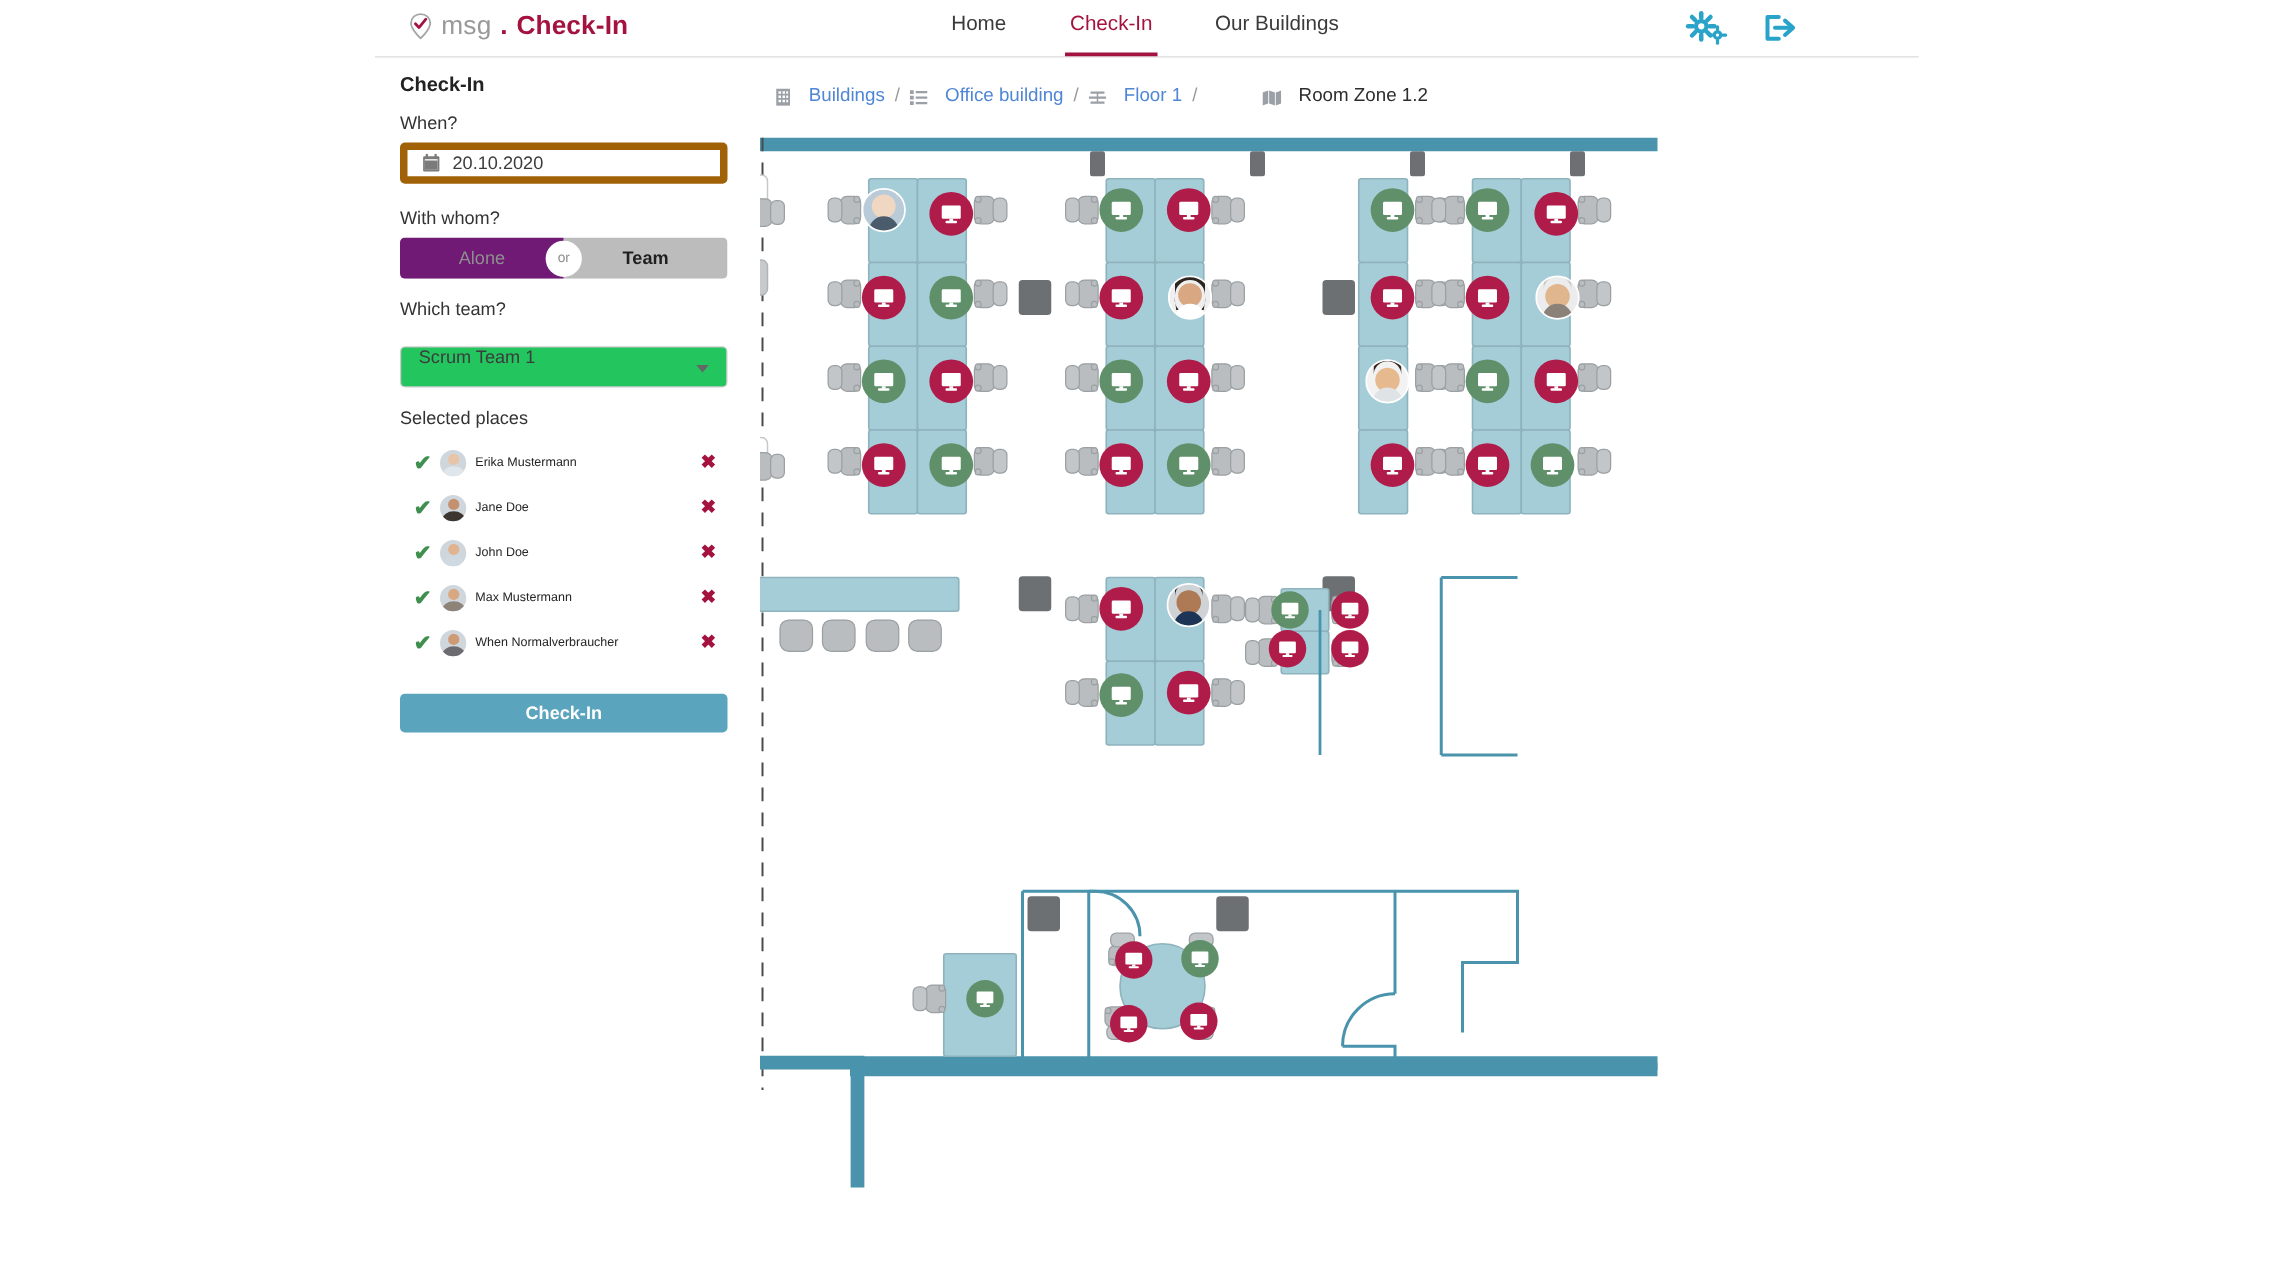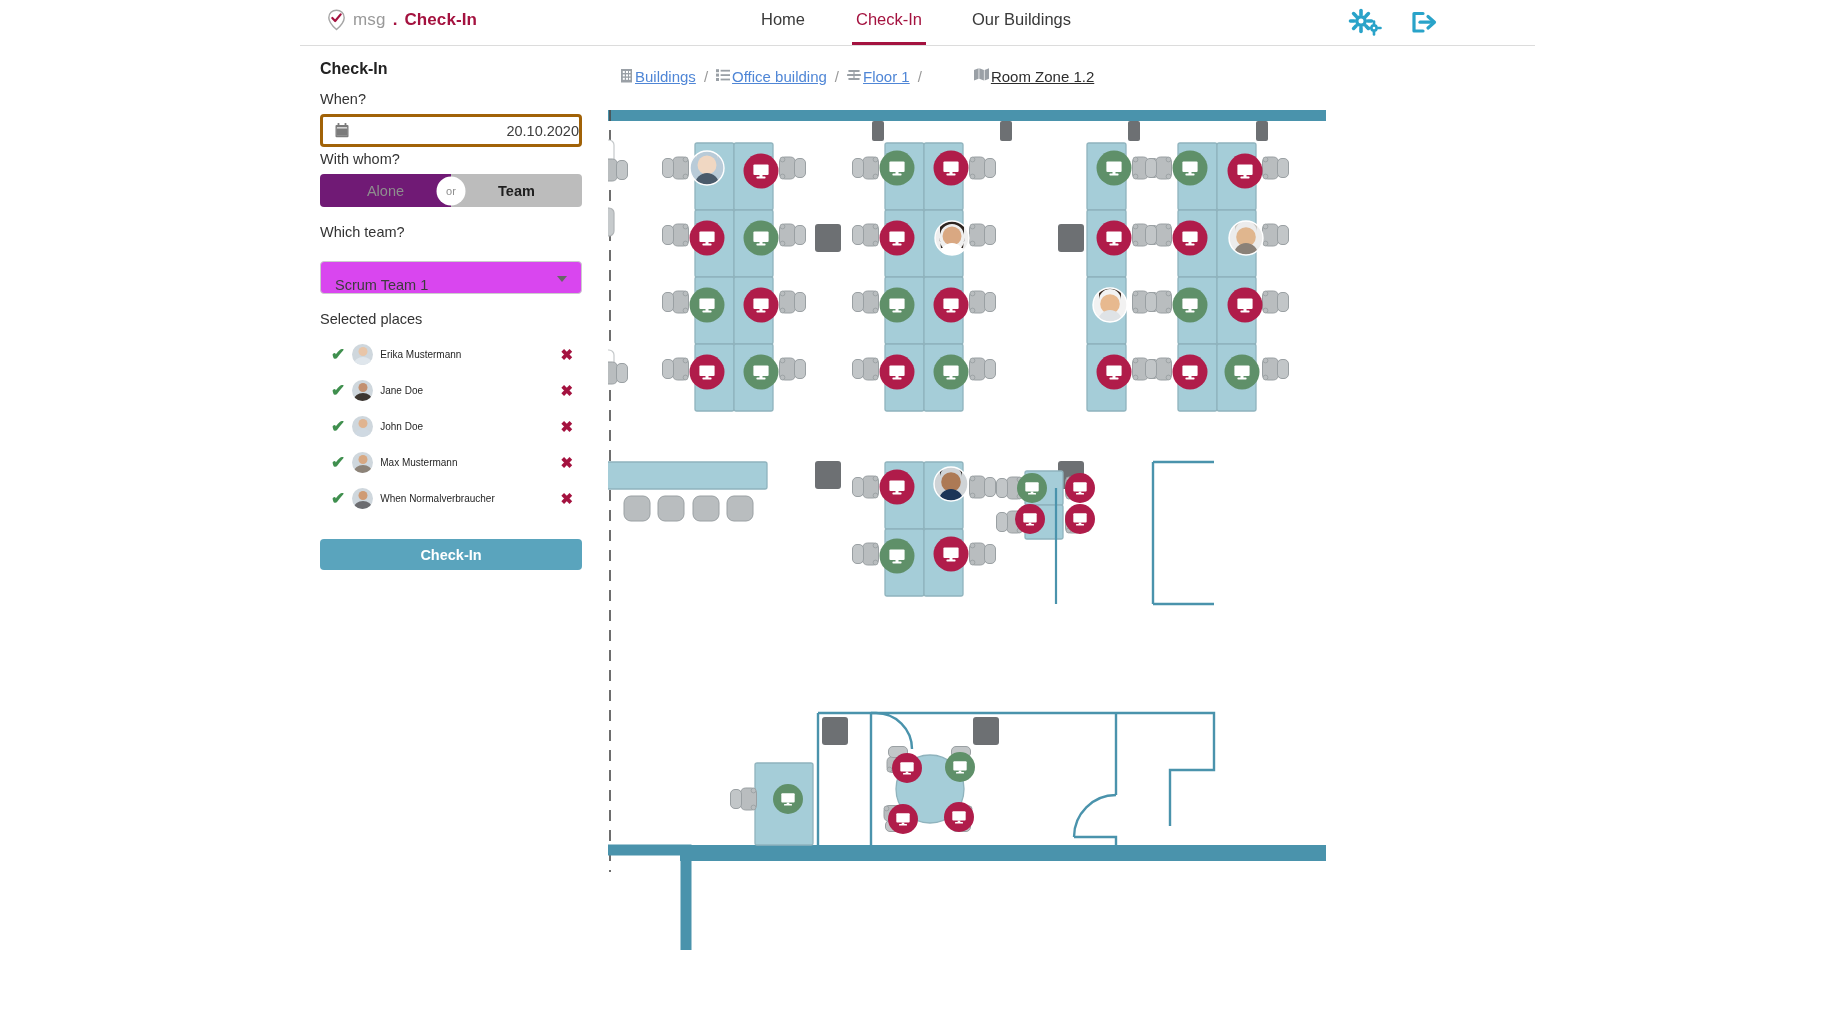--- a/index.html
+++ b/index.html
@@ -19,21 +19,21 @@
     background: #ffffff;
   }
   #navline {
     position: absolute; left: 300px; top: 45px;
     width: 1235px; height: 1px;
     background: #dcdcdc;
   }
   #brand {
     position: absolute; left: 327px; top: 9px;
     display: flex; align-items: center; gap: 7px;
-    font-size: 17px;
+    font-size: 21px;
   }
   #brand .pin { width: 19px; height: 22px; display: block; }
   #brand .msg { color: #999999; font-weight: 400; letter-spacing: .2px; }
   #brand .dot { color: #a4123f; font-weight: 700; }
   #brand .ci { color: #a4123f; font-weight: 700; letter-spacing: .1px; }
 
   .navitem {
     position: absolute; top: 10px;
     font-size: 16.5px; color: #3a3a3a;
     padding: 0 4px 13px 4px;
@@ -48,25 +48,24 @@
   #logout-btn { position: absolute; left: 1408px; top: 6px; width: 34px; height: 32px; cursor: pointer; }
 
   
   #sidebar { position: absolute; left: 320px; top: 60px; width: 268px; }
   .side-title { font-size: 16px; font-weight: 600; color: #222; margin-bottom: 13px; }
   .side-label { font-size: 14.5px; color: #333; margin-bottom: 7px; }
 
   .date-field {
     position: relative;
     width: 262px; height: 33px;
-    border: 3px solid #a16207; border-radius: 4px;
+    border: 6px solid #a16207; border-radius: 4px;
     background: #fff;
     display: flex; align-items: center; cursor: text;
-    margin-bottom: 4px;
-    justify-content: space-between;
+    margin-bottom: 20px;
   }
   .date-field .cal-ico { margin: 0 10px 0 12px; display: block; }
   .date-field .dval { font-size: 14.5px; color: #3c3c3c; }
 
   .toggle {
     position: relative; width: 262px; height: 33px;
     border-radius: 4px; overflow: hidden;
     display: flex; margin-bottom: 17px; cursor: pointer;
   }
   .toggle .half {
@@ -77,22 +76,22 @@
   .toggle .team  { background: #bcbcbc; color: #1f1f1f; font-weight: 600; }
   .toggle .or {
     position: absolute; left: 50%; top: 50%; transform: translate(-50%,-50%);
     width: 29px; height: 29px; border-radius: 50%;
     background: #fff; color: #8e8e8e; font-size: 11px;
     display: flex; align-items: center; justify-content: center;
   }
 
   .select-field {
     position: relative; width: 262px; height: 33px;
-    border: 1px solid #ccc; border-radius: 4px; background: #d946ef;
-    display: flex; align-items: flex-end; cursor: pointer;
+    border: 1px solid #ccc; border-radius: 4px; background: #22c55e;
+    display: flex; align-items: flex-start; cursor: pointer;
     margin-bottom: 17px;
     margin-top: 21px;
   }
   .select-field .sval { font-size: 14.5px; color: #3c3c3c; margin-left: 14px; }
   .select-field .caret {
     position: absolute; right: 14px; top: 50%; margin-top: -2px;
     width: 0; height: 0;
     border-left: 5px solid transparent; border-right: 5px solid transparent;
     border-top: 6px solid #666;
   }
@@ -126,21 +125,21 @@
     font-family: "Liberation Sans", sans-serif;
     cursor: pointer;
   }
 
   
   #breadcrumb {
     position: absolute; left: 620px; top: 68px;
     display: flex; align-items: center; font-size: 15px;
     white-space: nowrap;
   }
-  #breadcrumb .crumb { display: flex; align-items: flex-start; gap: 2px; color: #4f86d6; cursor: pointer; text-decoration: underline; }
+  #breadcrumb .crumb { display: flex; align-items: flex-end; gap: 14px; color: #4f86d6; cursor: pointer; }
   #breadcrumb .crumb.current { color: #2d2d2d; cursor: default; padding-left: 44px; }
   #breadcrumb .sep { color: #999; margin: 0 8px; }
   .bc-ico { display: block; }
 
   
   #plan {
     position: absolute; left: 608px; top: 110px;
     width: 860px; height: 910px;
   }
   #plan svg { display: block; }

